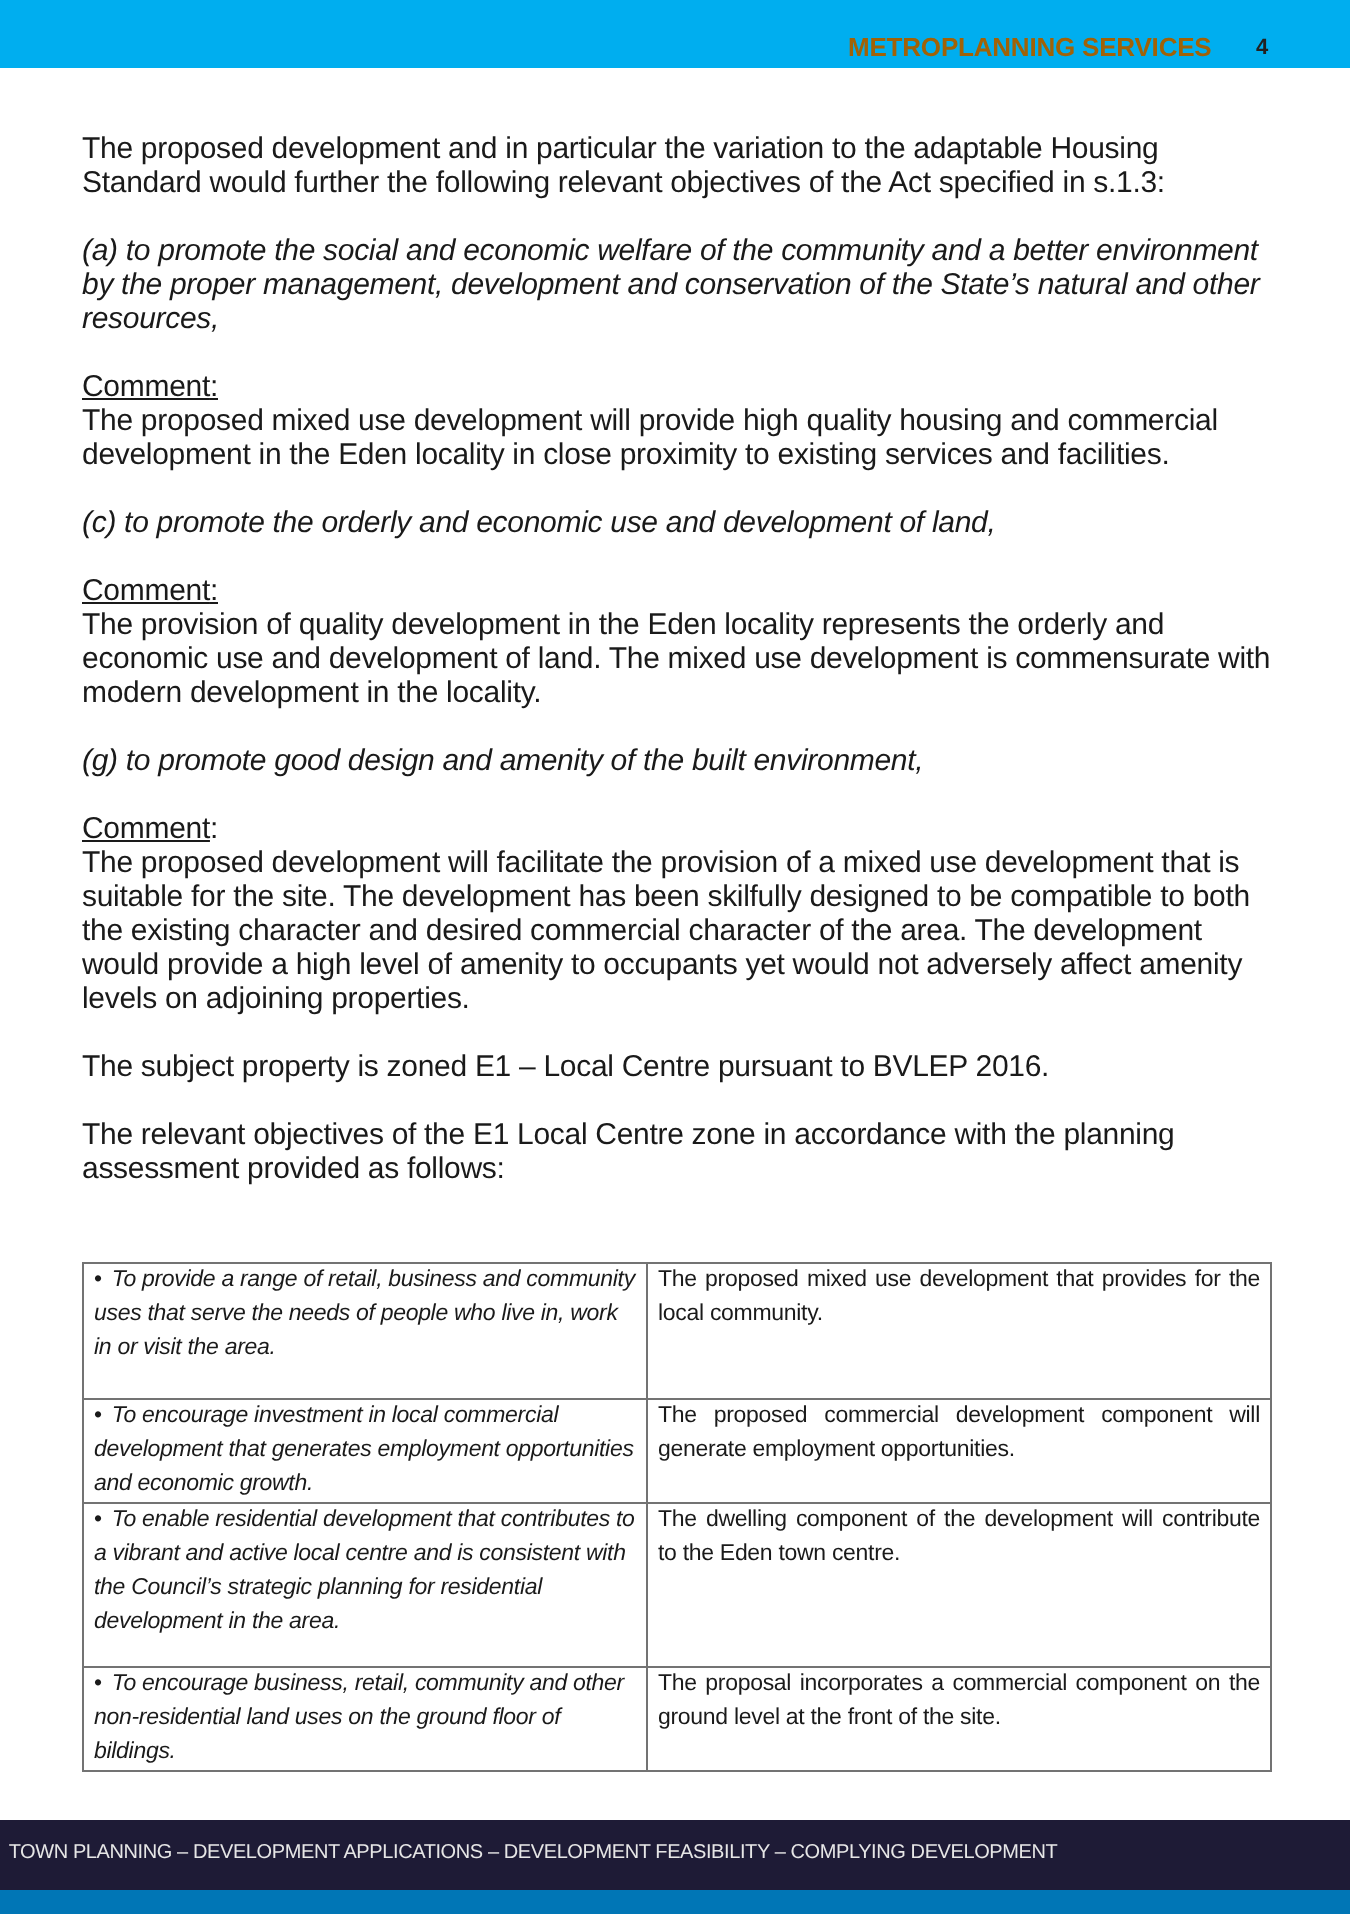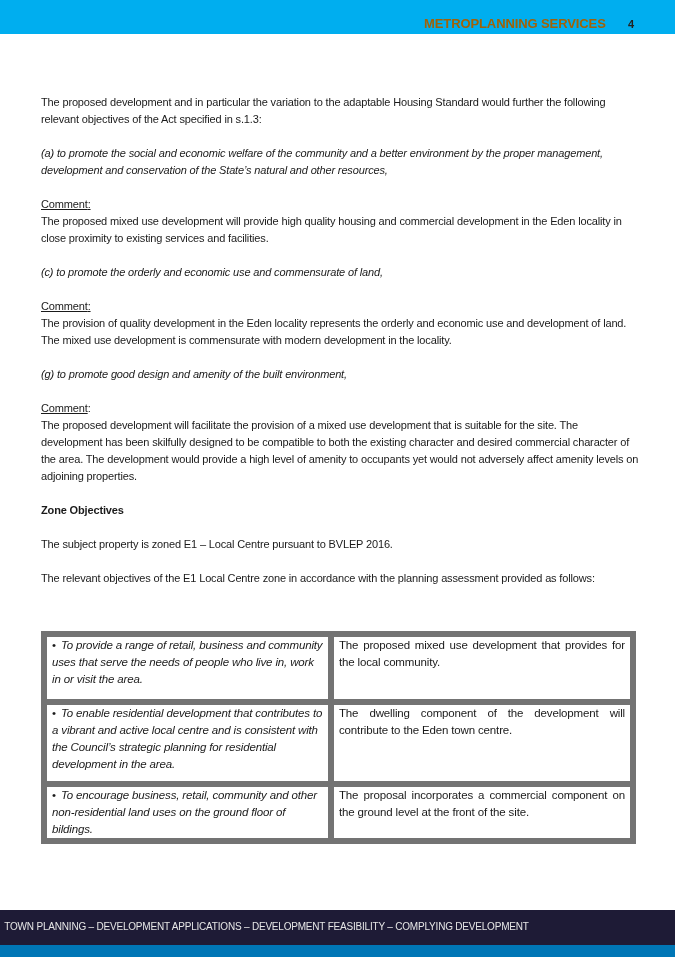--- a/index.html
+++ b/index.html
@@ -17,34 +17,34 @@
       position: absolute; left: 424px; top: 16px;
       font-size: 13px; font-weight: bold; color: #a16207;
       letter-spacing: -0.1px; white-space: nowrap;
     }
     .page-number {
       position: absolute; left: 628px; top: 18px;
       font-size: 11px; font-weight: bold; color: #222222;
     }
     .content {
       position: absolute; left: 41px; top: 66px; width: 600px;
-      font-size: 11px; line-height: 17px; letter-spacing: -0.15px; margin-top: 28px;
+      font-size: 15px; line-height: 17px; letter-spacing: -0.15px;
     }
     .content p { margin: 0 0 17px 0; }
     .italic { font-style: italic; }
     .comment-label { text-decoration: underline; }
     .bold { font-weight: bold; }
     .heading-num { display: inline-block; width: 17px; }
     table.objectives {
       position: absolute; left: 41px; top: 631px; width: 595px;
       border-collapse: collapse;
       font-size: 11.5px; line-height: 17px; letter-spacing: -0.15px;
     }
     table.objectives td {
-      border: 6px solid #737373; vertical-align: top;
+      border: 1px solid #737373; vertical-align: top;
       padding: 0 5px 0 5px;
     }
     table.objectives td.obj { width: 271px; font-style: italic; }
     table.objectives td.resp { text-align: justify; }
     .bullet { font-style: normal; margin-right: 5px; }
     .footer-bar {
       position: absolute; left: 0; top: 910px; width: 675px; height: 35px;
       background: #1e1b36;
     }
     .footer-text {
@@ -63,40 +63,43 @@
 <div class="header-title">METROPLANNING SERVICES</div>
 <div class="page-number">4</div>
 
 <div class="content">
   <p>The proposed development and in particular the variation to the adaptable Housing Standard would further the following relevant objectives of the Act specified in s.1.3:</p>
   <p class="italic">(a)  to promote the social and economic welfare of the community and a better environment by the proper management, development and conservation of the State’s natural and other resources,</p>
   <p>
     <span class="comment-label"><span>Comment</span><span>:</span></span><br>
     <span>The proposed mixed use development will provide high quality housing and commercial development in the Eden locality in close proximity to existing services and facilities.</span>
   </p>
-  <p class="italic">(c)  to promote the orderly and economic use and commensurate of land,</p>
+  <p class="italic">(c)  to promote the orderly and economic use and development of land,</p>
   <p>
     <span class="comment-label"><span>Comment</span><span>:</span></span><br>
     <span>The provision of quality development in the Eden locality represents the orderly and economic use and development of land.  The mixed use development is commensurate with modern development in the locality.</span>
   </p>
   <p class="italic">(g)  to promote good design and amenity of the built environment,</p>
   <p>
     <span class="comment-label">Comment</span><span>:</span><br>
     <span>The proposed development will facilitate the provision of a mixed use development that is suitable for the site. The development has been skilfully designed to be compatible to both the existing character and desired commercial character of the area. The development would provide a high level of amenity to occupants yet would not adversely affect amenity levels on adjoining properties.</span>
   </p>
-  <p class="bold">Zone Objectives</p>
   <p>The subject property is zoned E1 – Local Centre pursuant to BVLEP 2016.</p>
   <p>The relevant objectives of the E1 Local Centre zone in accordance with the planning assessment provided as follows:</p>
 </div>
 
 <table class="objectives">
   <tbody>
       <tr style="height:68px;">
     <td class="obj"><span class="bullet">•</span><span>To provide a range of retail, business and community uses that serve the needs of people who live in, work in or visit the area.</span></td>
     <td class="resp">The proposed mixed use development that provides for the local community.</td>
+  </tr>
+  <tr style="height:52px;">
+    <td class="obj"><span class="bullet">•</span><span>To encourage investment in local commercial development that generates employment opportunities and economic growth.</span></td>
+    <td class="resp">The proposed commercial development component will generate employment opportunities.</td>
   </tr>
   <tr style="height:82px;">
     <td class="obj"><span class="bullet">•</span><span>To enable residential development that contributes to a vibrant and active local centre and is consistent with the Council’s strategic planning for residential development in the area.</span></td>
     <td class="resp">The dwelling component of the development will contribute to the Eden town centre.</td>
   </tr>
   <tr style="height:50px;">
     <td class="obj"><span class="bullet">•</span><span>To encourage business, retail, community and other non-residential land uses on the ground floor of bildings.</span></td>
     <td class="resp">The proposal incorporates a commercial component on the ground level at the front of the site.</td>
   </tr>
 </tbody>

